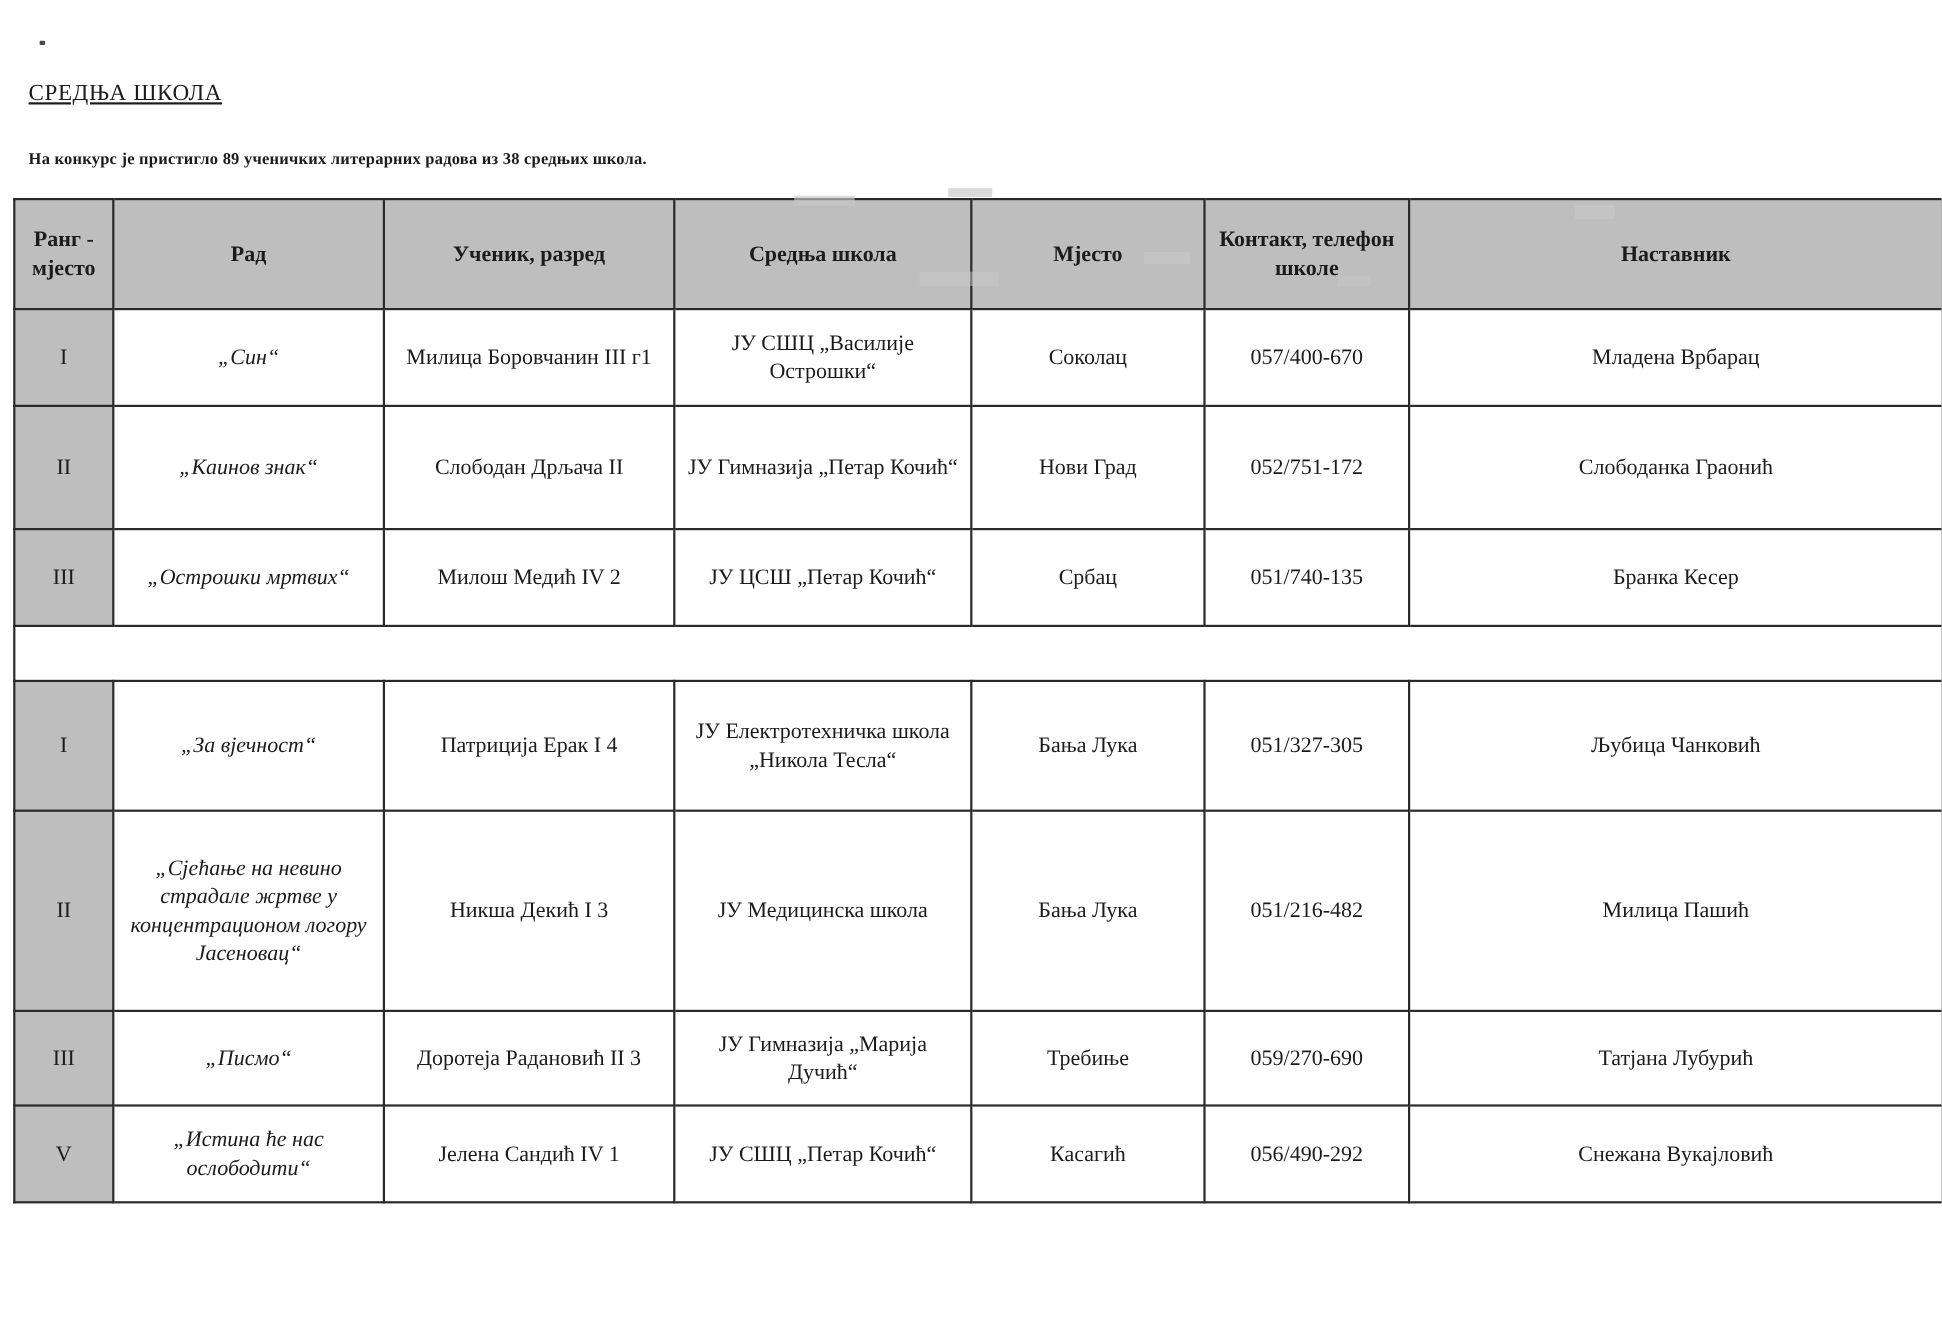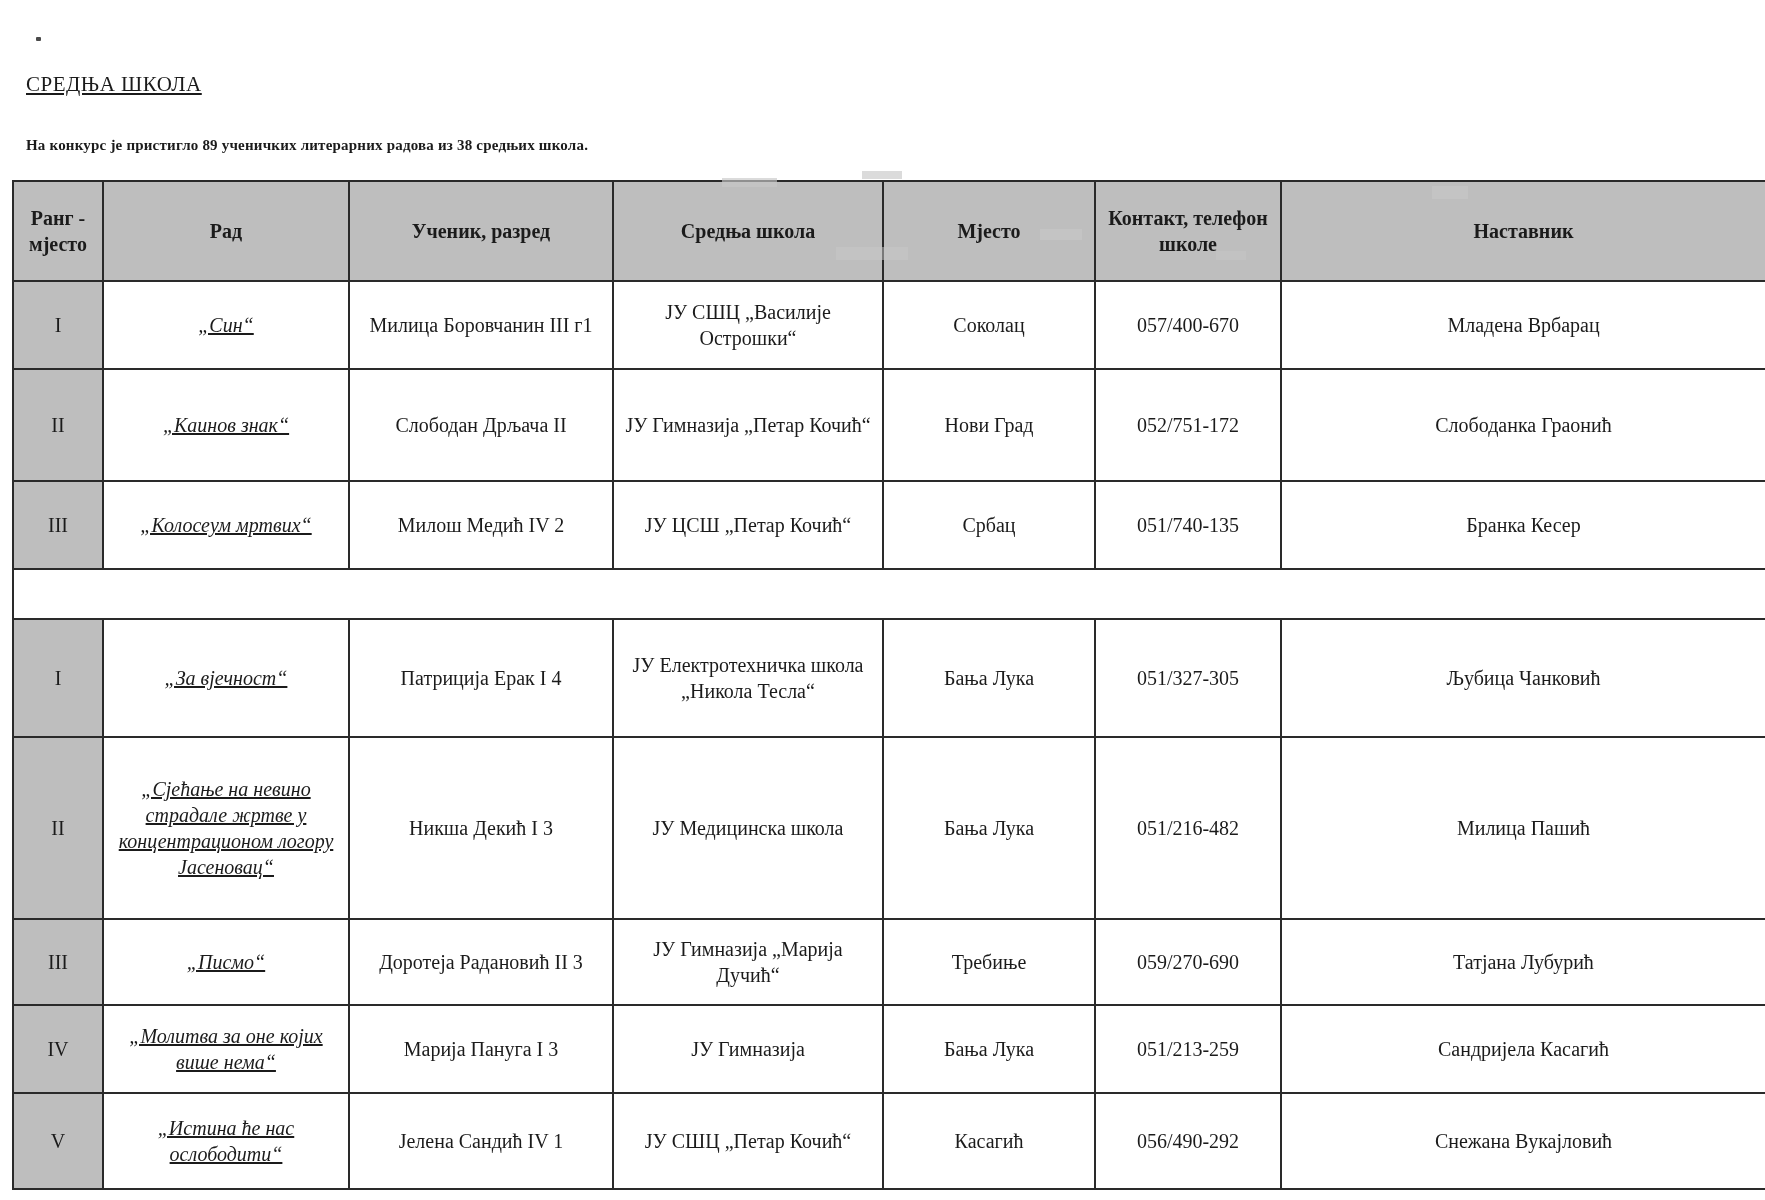--- a/index.html
+++ b/index.html
@@ -31,21 +31,21 @@
   }
   th,td{
     border:2px solid #2a2a2a;text-align:center;vertical-align:middle;
     padding:4px 10px;font-size:20px;line-height:1.3;word-wrap:break-word;
   }
   thead th{
     background:#bebebe;font-weight:bold;font-size:20px;
   }
   thead tr{height:100px;padding-left:20px;}
   td.c-rank{background:#bebebe;font-size:20px;}
-  td.c-work{font-style:italic;text-decoration:underline;}
+  td.c-work{font-style:italic;}
   td.blank-row{background:#ffffff;}
   tbody tr:nth-child(1){height:88px;}
   tbody tr:nth-child(2){height:112px;}
   tbody tr:nth-child(3){height:88px;}
   tbody tr:nth-child(4){height:50px;}
   tbody tr:nth-child(5){height:118px;}
   tbody tr:nth-child(6){height:182px;}
   tbody tr:nth-child(7){height:86px;}
   tbody tr:nth-child(8){height:88px;}
   tbody tr:nth-child(9){height:96px;}
@@ -99,21 +99,21 @@
         <td class="c-rank">II</td>
         <td class="c-work">„Каинов знак“</td>
         <td class="c-student">Слободан Дрљача II</td>
         <td class="c-school">ЈУ Гимназија „Петар Кочић“</td>
         <td class="c-place">Нови Град</td>
         <td class="c-phone">052/751-172</td>
         <td class="c-teacher">Слободанка Граонић</td>
       </tr>
       <tr>
         <td class="c-rank">III</td>
-        <td class="c-work">„Колосеум мртвих“</td>
+        <td class="c-work">„Острошки мртвих“</td>
         <td class="c-student">Милош Медић IV 2</td>
         <td class="c-school">ЈУ ЦСШ „Петар Кочић“</td>
         <td class="c-place">Србац</td>
         <td class="c-phone">051/740-135</td>
         <td class="c-teacher">Бранка Кесер</td>
       </tr>
       <tr>
         <td colspan="7" class="blank-row"></td>
       </tr>
       <tr>
@@ -137,29 +137,20 @@
       <tr>
         <td class="c-rank">III</td>
         <td class="c-work">„Писмо“</td>
         <td class="c-student">Доротеја Радановић II 3</td>
         <td class="c-school">ЈУ Гимназија „Марија Дучић“</td>
         <td class="c-place">Требиње</td>
         <td class="c-phone">059/270-690</td>
         <td class="c-teacher">Татјана Лубурић</td>
       </tr>
       <tr>
-        <td class="c-rank">IV</td>
-        <td class="c-work">„Молитва за оне којих више нема“</td>
-        <td class="c-student">Марија Пануга I 3</td>
-        <td class="c-school">ЈУ Гимназија</td>
-        <td class="c-place">Бања Лука</td>
-        <td class="c-phone">051/213-259</td>
-        <td class="c-teacher">Сандријела Касагић</td>
-      </tr>
-      <tr>
         <td class="c-rank">V</td>
         <td class="c-work">„Истина ће нас ослободити“</td>
         <td class="c-student">Јелена Сандић IV 1</td>
         <td class="c-school">ЈУ СШЦ „Петар Кочић“</td>
         <td class="c-place">Касагић</td>
         <td class="c-phone">056/490-292</td>
         <td class="c-teacher">Снежана Вукајловић</td>
       </tr>
     </tbody>
 </table>

